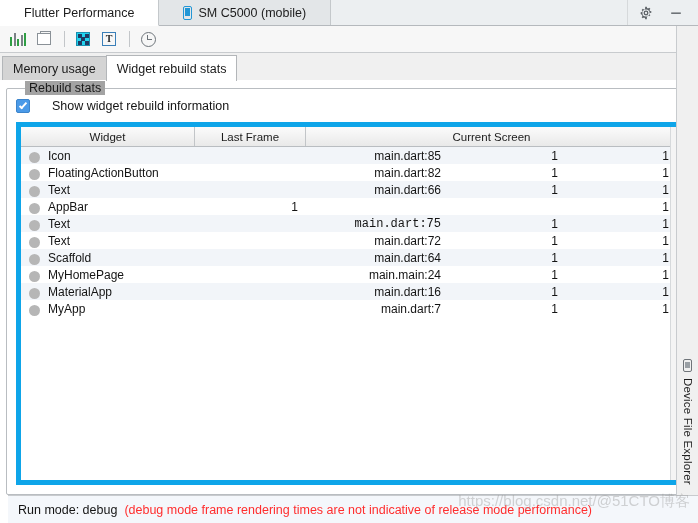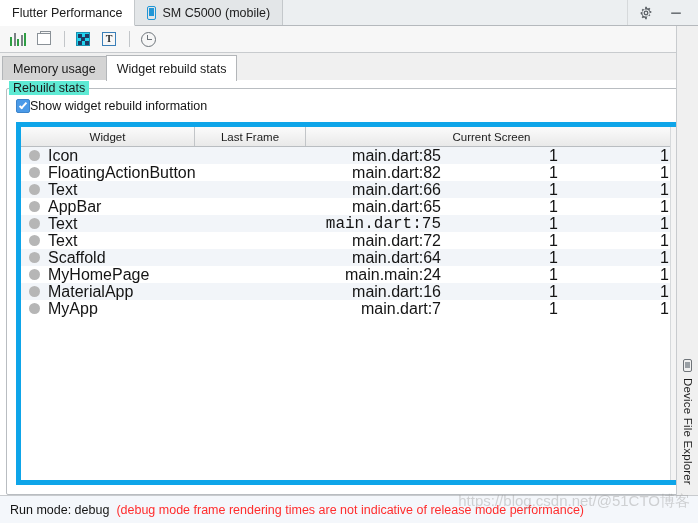--- a/index.html
+++ b/index.html
@@ -23,21 +23,21 @@
     align-items: stretch;
     height: 25px;
     background: #eceff1;
     border-bottom: 1px solid #b5b9bd;
     position: relative;
   }
   .win-tab {
     display: flex;
     align-items: center;
     gap: 6px;
-    padding: 0 12px;
+    padding: 0 24px;
     font-size: 12.5px;
     color: #1c1c1c;
     background: #e3e6e8;
     border-right: 1px solid #c4c8cb;
     box-sizing: border-box;
     cursor: default;
   }
   .win-tab.active {
     background: #ffffff;
     border-bottom: 1px solid #ffffff;
@@ -205,31 +205,31 @@
     border: 1px solid #b9bdc1;
     border-radius: 2px;
     height: 100%;
     box-sizing: border-box;
     padding: 10px 9px 9px 9px;
     display: flex;
     flex-direction: column;
   }
   .group-title {
     position: absolute;
-    top: -8px; left: 2px;
-    background: #5eead4;
+    top: -8px; left: 18px;
+    background: #a3a3a3;
     padding: 0 4px;
     font-size: 12.5px;
     color: #1a1a1a;
   }
 
   .checkbox-row {
     display: flex;
     align-items: center;
-    gap: 0;
+    gap: 22px;
     margin-bottom: 9px;
     cursor: pointer;
   }
   .cb {
     width: 14px; height: 14px;
     background: #4a9ae8;
     border: 1px solid #3b84cb;
     border-radius: 2px;
     box-sizing: border-box;
     position: relative;
@@ -278,26 +278,26 @@
   .t-body { flex: 1; overflow: hidden; }
   .t-row {
     display: flex;
     height: 17px;
     align-items: center;
     box-sizing: border-box;
   }
   .t-row.alt { background: #f2f5f9; }
   .t-row .td {
     box-sizing: border-box;
-    font-size: 16px;
+    font-size: 12px;
     color: #141414;
     overflow: hidden;
     white-space: nowrap;
     display: flex;
-    align-items: center;
+    align-items: flex-end;
   }
   .td.c-widget { padding-left: 8px; gap: 8px; }
   .td.c-loc { justify-content: flex-end; padding-right: 14px; }
   .td.c-num { justify-content: flex-end; padding-right: 8px; }
   .dot {
     width: 11px; height: 11px;
     border-radius: 50%;
     background: #b6b6b6;
     flex: none;
   }
@@ -308,21 +308,21 @@
     right: 0; top: 0; bottom: 0;
     width: 7px;
     background: #f4f4f4;
     border-left: 1px solid #d6d9db;
     box-sizing: border-box;
   }
 
   
   .statusbar {
     position: absolute;
-    left: 0; right: 0; bottom: 0;
+    left: 8px; right: 0; bottom: 0;
     height: 28px;
     background: #f4f7fb;
     border-top: 1px solid #c8cbce;
     display: flex;
     align-items: center;
     padding-left: 10px;
     box-sizing: border-box;
     font-size: 12.5px;
     gap: 7px;
   }
@@ -495,21 +495,20 @@
             </div>
             <div class="td c-loc" style="width: 260px;">main.dart:66</div>
             <div class="td c-num" style="width: 111px;">1</div>
             <div class="td c-num" style="flex: 1 1 0%;">1</div>
           </div>
           <div class="t-row">
             <div class="td c-widget" style="width: 174px;">
               <span class="dot"></span>
               <span>AppBar</span>
             </div>
-            <div class="td c-loc" style="width: 260px;">main.dart:65</div>
             <div class="td c-num" style="width: 111px;">1</div>
             <div class="td c-num" style="flex: 1 1 0%;">1</div>
           </div>
           <div class="t-row alt">
             <div class="td c-widget" style="width: 174px;">
               <span class="dot"></span>
               <span>Text</span>
             </div>
             <div class="td c-loc" style="width: 260px; font-family: Liberation Mono, monospace;">main.dart:75</div>
             <div class="td c-num" style="width: 111px;">1</div>

